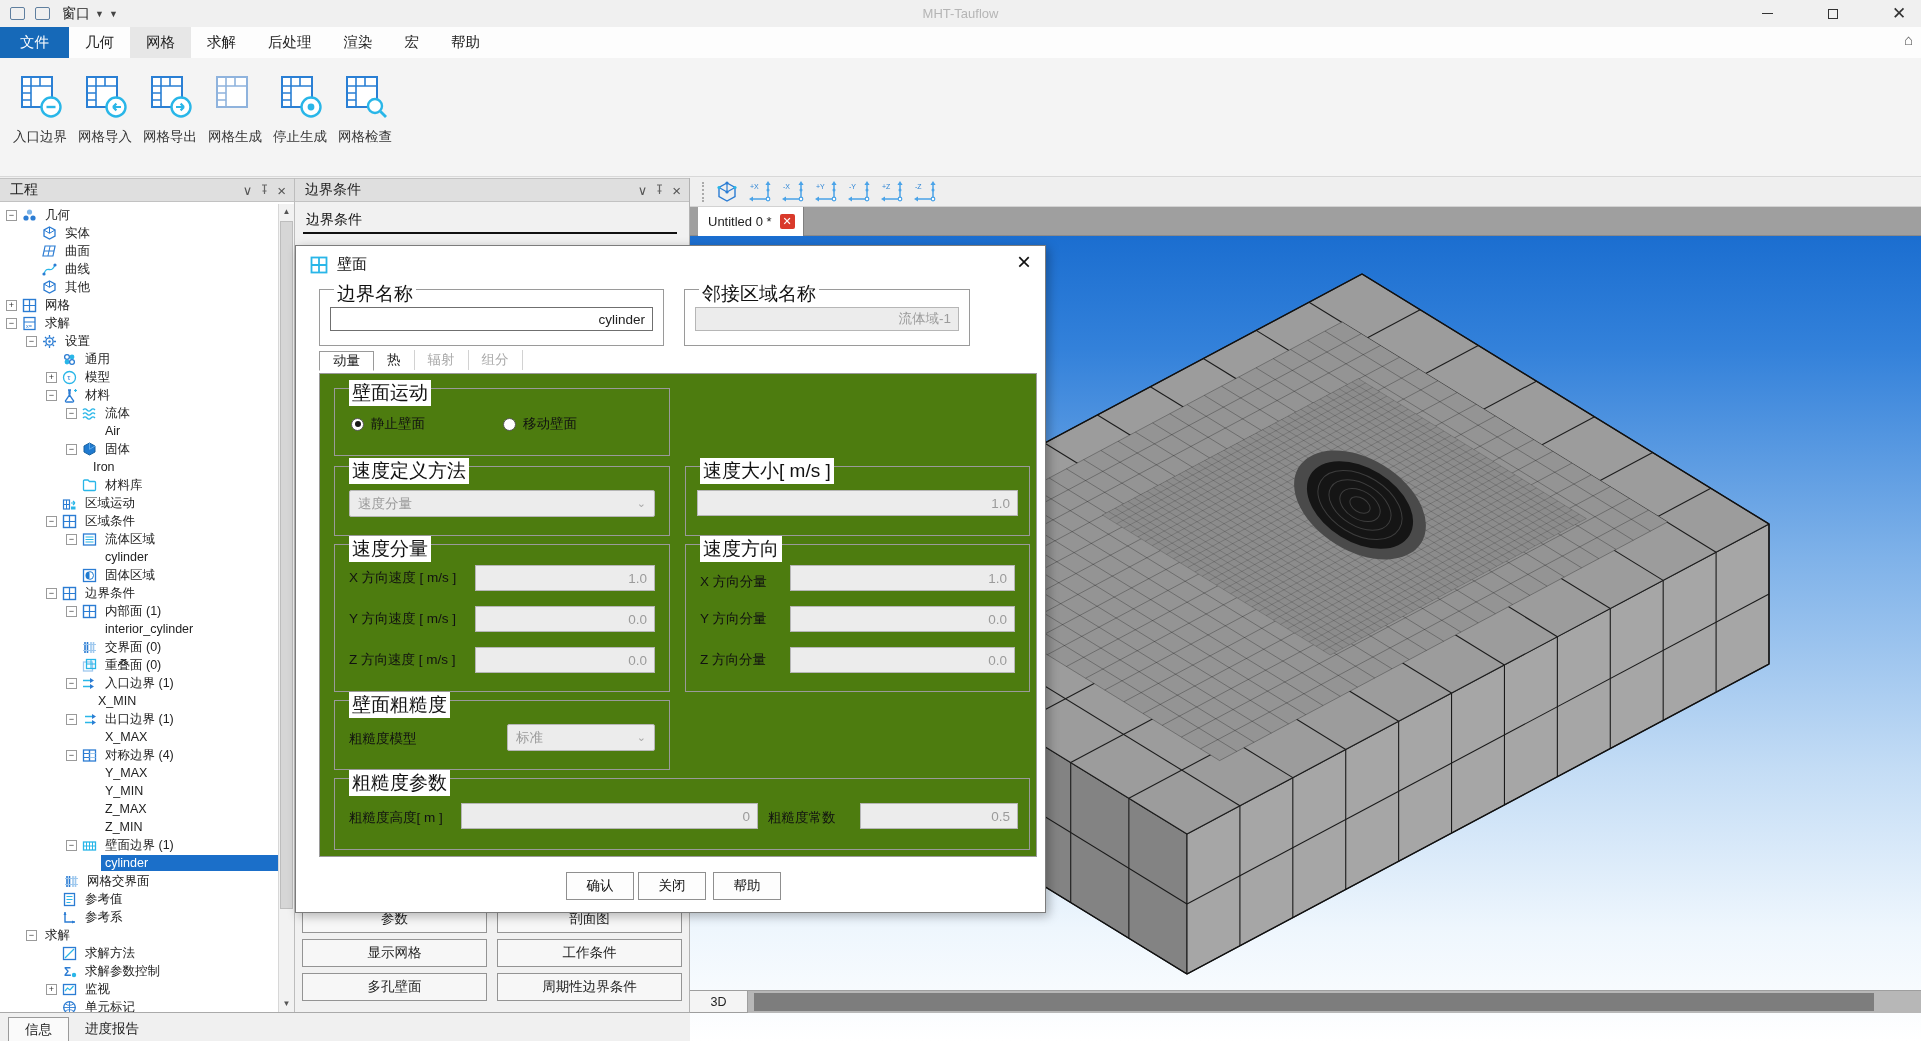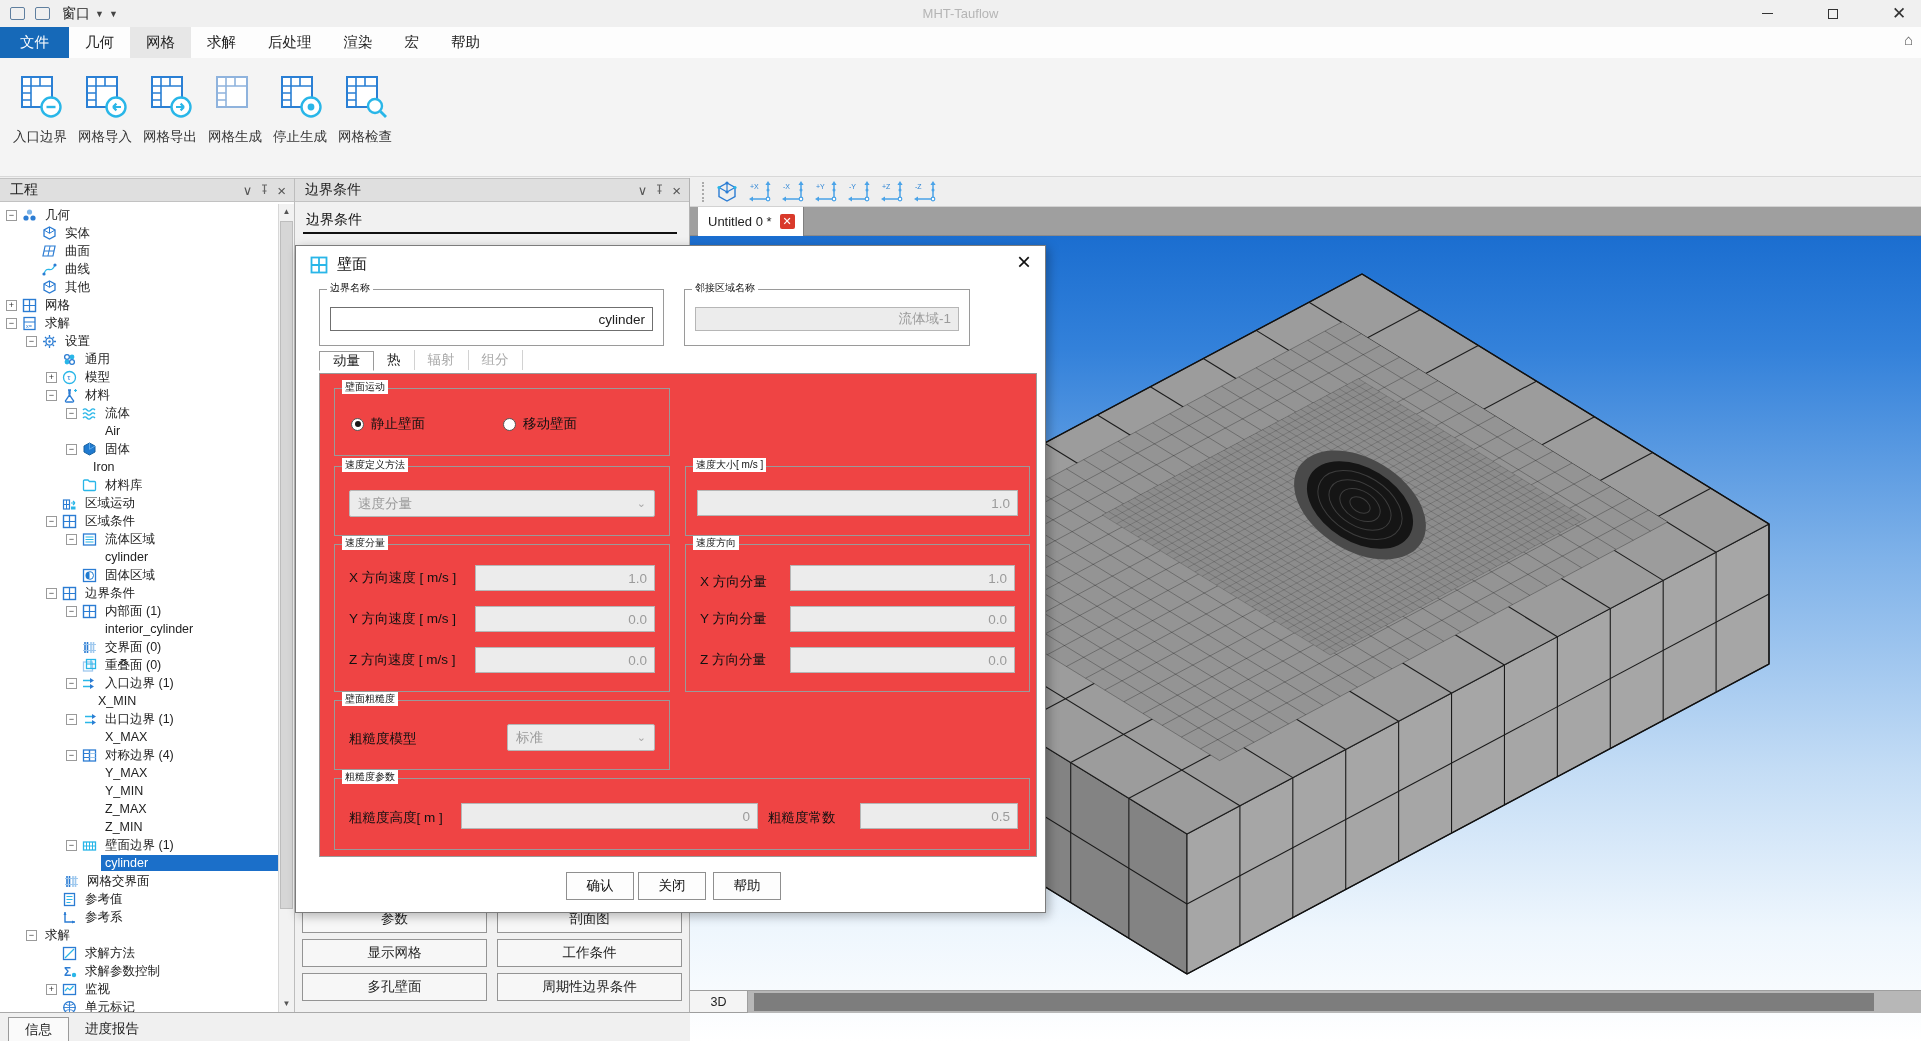--- a/index.html
+++ b/index.html
@@ -73,33 +73,33 @@
   #statusbar{left:0;top:1012px;width:690px;height:29px;background:#f0f0f0;border-top:1px solid #aaa;display:flex;align-items:flex-end}
   .stab{height:24px;display:flex;align-items:center;justify-content:center;font-size:13.5px;padding:0 16px;color:#222}
   .stab.active{background:#fafafa;border:1px solid #9a9a9a;border-bottom:none;margin-left:8px}
 
   
   #dialog{left:295px;top:245px;width:751px;height:668px;background:#fff;border:1px solid #7c7c7c;box-shadow:3px 3px 10px rgba(0,0,0,.28);z-index:50}
   #dlg-title{position:absolute;left:14px;top:9px;display:flex;align-items:center;font-size:15px;color:#111}
   #dlg-title svg{margin-right:9px}
   #dlg-close{position:absolute;right:14px;top:2px;font-size:24px;color:#111;cursor:default}
   .grp{position:absolute;border:1px solid #9a9a9a}
-  .leg{position:absolute;top:-9px;left:7px;background:#fff;padding:0 3px;font-size:10px;color:#111;white-space:nowrap}
+  .leg{position:absolute;top:-9px;left:14px;background:#fff;padding:0 3px;font-size:19px;color:#111;white-space:nowrap}
   .inp{border:1px solid #6f6f6f;background:#fff;font-size:13.5px;display:flex;align-items:center;justify-content:flex-end;padding:0 7px;color:#222}
   .inp.dis{background:#ececec;border-color:#b6b6b6;color:#9b9b9b}
   .selbox{border:1px solid #b6b6b6;background:#ececec;font-size:13.5px;display:flex;align-items:center;padding:0 8px;color:#9b9b9b;border-radius:2px}
   .selbox .chev{margin-left:auto;font-size:11px;color:#a8a8a8}
   .radio{width:13px;height:13px;border:1px solid #555;border-radius:50%;background:#fff;margin-right:7px;display:flex;align-items:center;justify-content:center;flex:0 0 13px}
   .radio.on::after{content:"";width:6px;height:6px;border-radius:50%;background:#1a1a1a}
   .ropt{display:flex;align-items:center;font-size:13.5px;color:#111}
   #dlg-tabs{position:absolute;left:23px;top:103px;display:flex;align-items:center;height:21px}
   .dtab{height:20px;padding:0 13px;font-size:13.5px;display:flex;align-items:center;color:#222;border-right:1px solid #d2d2d2}
   .dtab.active{background:#fff;border:1px solid #9a9a9a;border-bottom:1px solid #fff;position:relative;top:1px;z-index:2}
   .dtab.disabled{color:#aaa}
-  #dlg-content{position:absolute;left:23px;top:127px;width:718px;height:484px;border:1px solid #9a9a9a;background:#ef4444}
+  #dlg-content{position:absolute;left:23px;top:127px;width:718px;height:484px;border:1px solid #9a9a9a;background:#4d7c0f}
   .frow{display:flex;align-items:center;margin:0 14px 15px 14px}
   .flbl{font-size:13.5px;color:#111;white-space:nowrap}
   .dbtn{position:absolute;top:626px;width:68px;height:28px;background:#fdfdfd;border:1px solid #8f8f8f;display:flex;align-items:center;justify-content:center;font-size:13.5px;color:#111}
 </style>
 </head>
 <body>
 
 <div class="abs" id="titlebar">
   <span class="tb-ic"></span>
   <span class="tb-ic"></span>

